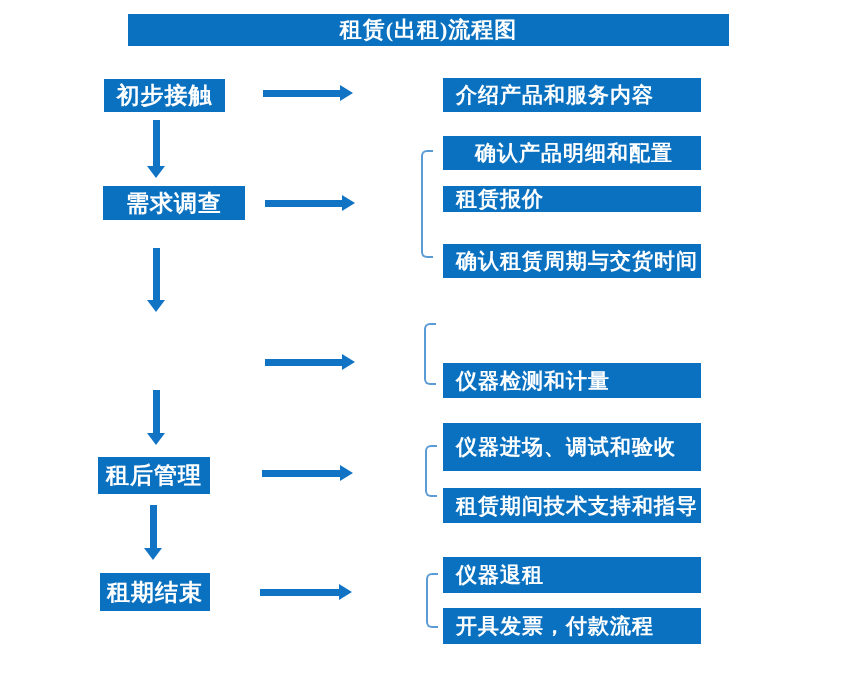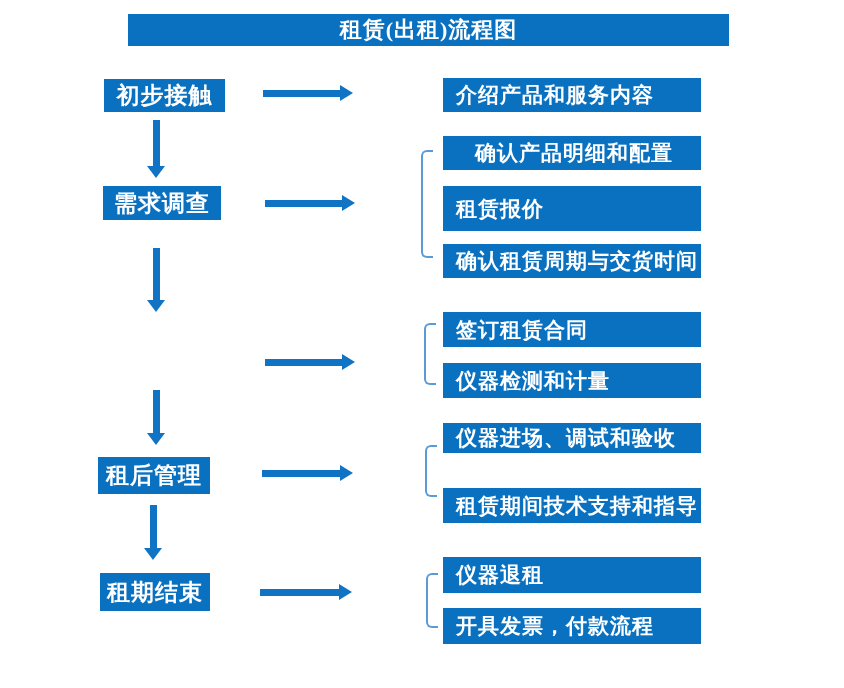--- a/index.html
+++ b/index.html
@@ -37,34 +37,33 @@
   }
 </style>
 </head>
 <body>
 
 <div class="canvas">
 
   <div class="title-bar">租赁(出租)流程图</div>
 
   <div class="box lbox" style="left:104px; top:79px;  width:121px; height:33px;">初步接触</div>
-  <div class="box lbox" style="left:103px; top:186px; width:118px; height:34px;">需求调查</div>
+  <div class="box lbox" style="left:103px; top:186px; width:142px; height:34px;">需求调查</div>
   <div class="box lbox" style="left:98px;  top:457px; width:112px; height:37px;">租后管理</div>
   <div class="box rbox" style="top:78px;  height:34px;">介绍产品和服务内容</div>
 
   <div class="box lbox" style="left:100px; top:573px; width:110px; height:38px;">租期结束</div>
 
   <div class="box rbox" style="top:136px; height:34px;padding-left:32px;">确认产品明细和配置</div>
-  <div class="box rbox" style="top:186px; height:45px;">租赁报价</div>
+  <div class="box rbox" style="top:186px; height:26px;">租赁报价</div>
   <div class="box rbox" style="top:244px; height:34px;">确认租赁周期与交货时间</div>
 
-  <div class="box rbox" style="top:312px; height:35px;">签订租赁合同</div>
   <div class="box rbox" style="top:363px; height:35px;">仪器检测和计量</div>
 
-  <div class="box rbox" style="top:423px; height:30px;">仪器进场、调试和验收</div>
+  <div class="box rbox" style="top:423px; height:48px;">仪器进场、调试和验收</div>
   <div class="box rbox" style="top:488px; height:35px;">租赁期间技术支持和指导</div>
 
   <div class="box rbox" style="top:557px; height:36px;">仪器退租</div>
   <div class="box rbox" style="top:608px; height:36px;">开具发票，付款流程</div>
 
   <div class="hstem" style="left:263px; top:90px;  width:77px;"></div>
   <div class="hhead" style="left:340px; top:85px;"></div>
 
   <div class="hstem" style="left:265px; top:200px; width:77px;"></div>
   <div class="hhead" style="left:342px; top:195px;"></div>

